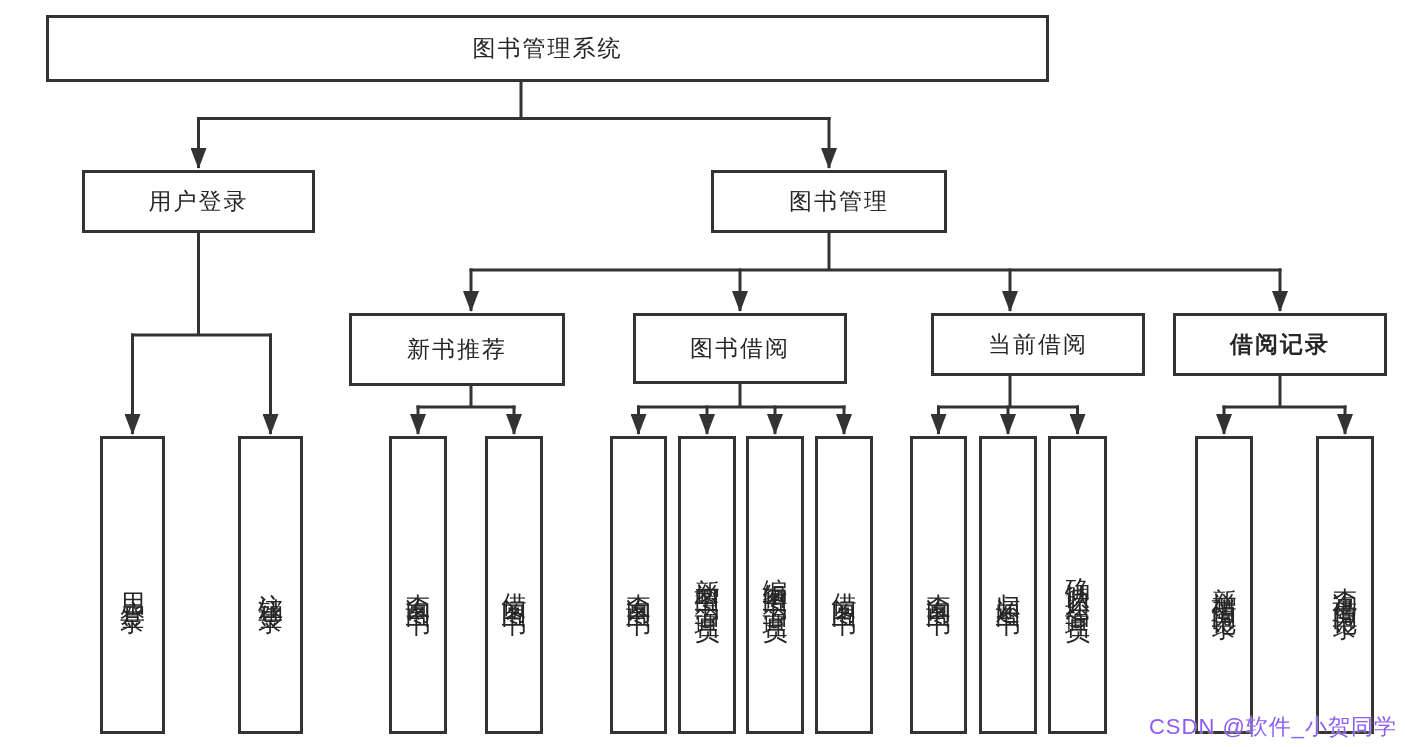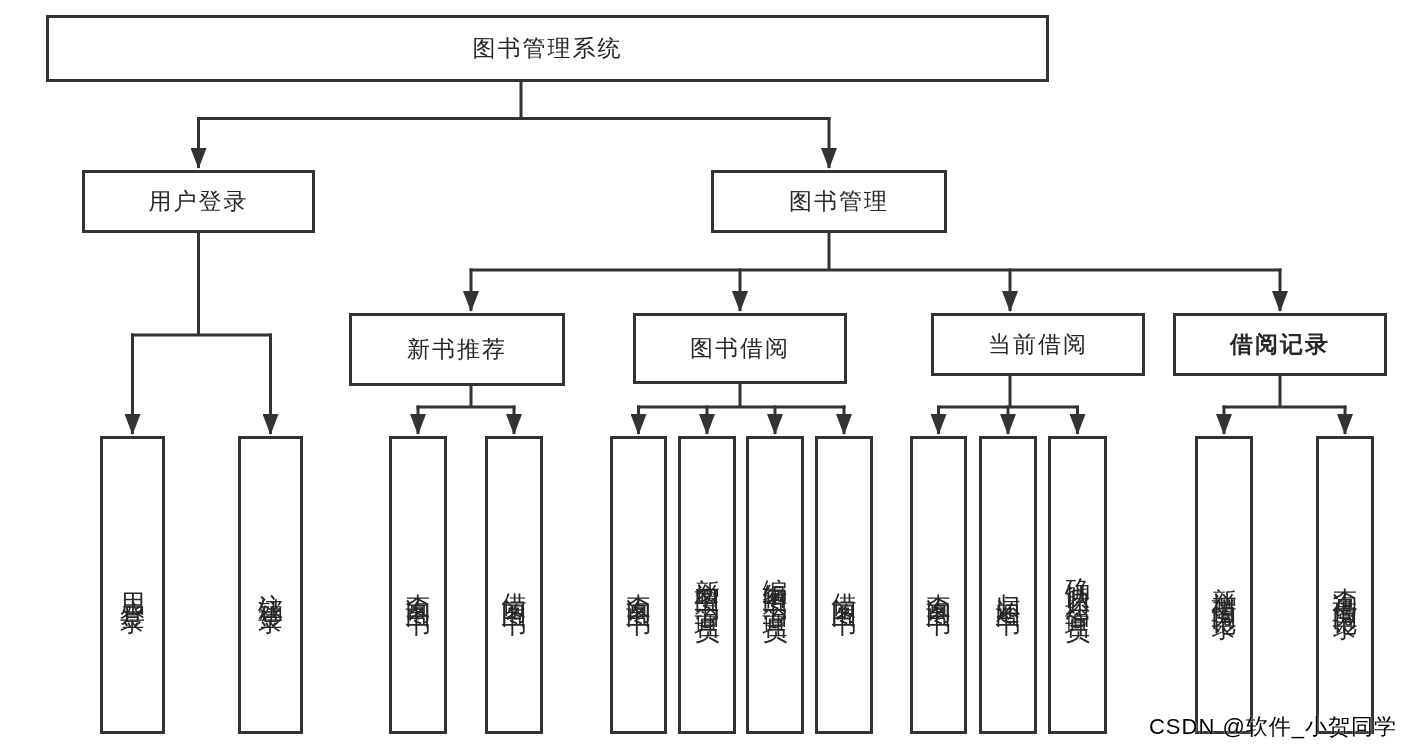--- a/index.html
+++ b/index.html
@@ -49,21 +49,21 @@
     letter-spacing: 6px;
     color: #262626;
     white-space: nowrap;
   }
   .watermark {
     position: absolute;
     right: 8px;
     bottom: 5px;
     font-size: 22px;
     letter-spacing: 1px;
-    color: #000000;
+    color: #8b5cf6;
     text-shadow: 0 0 2px #ffffff;
     z-index: 5;
     white-space: nowrap;
     margin-left: 40px;
   }
   svg line {
     stroke: #333333;
     stroke-width: 3;
   }
   .arrowhead {

